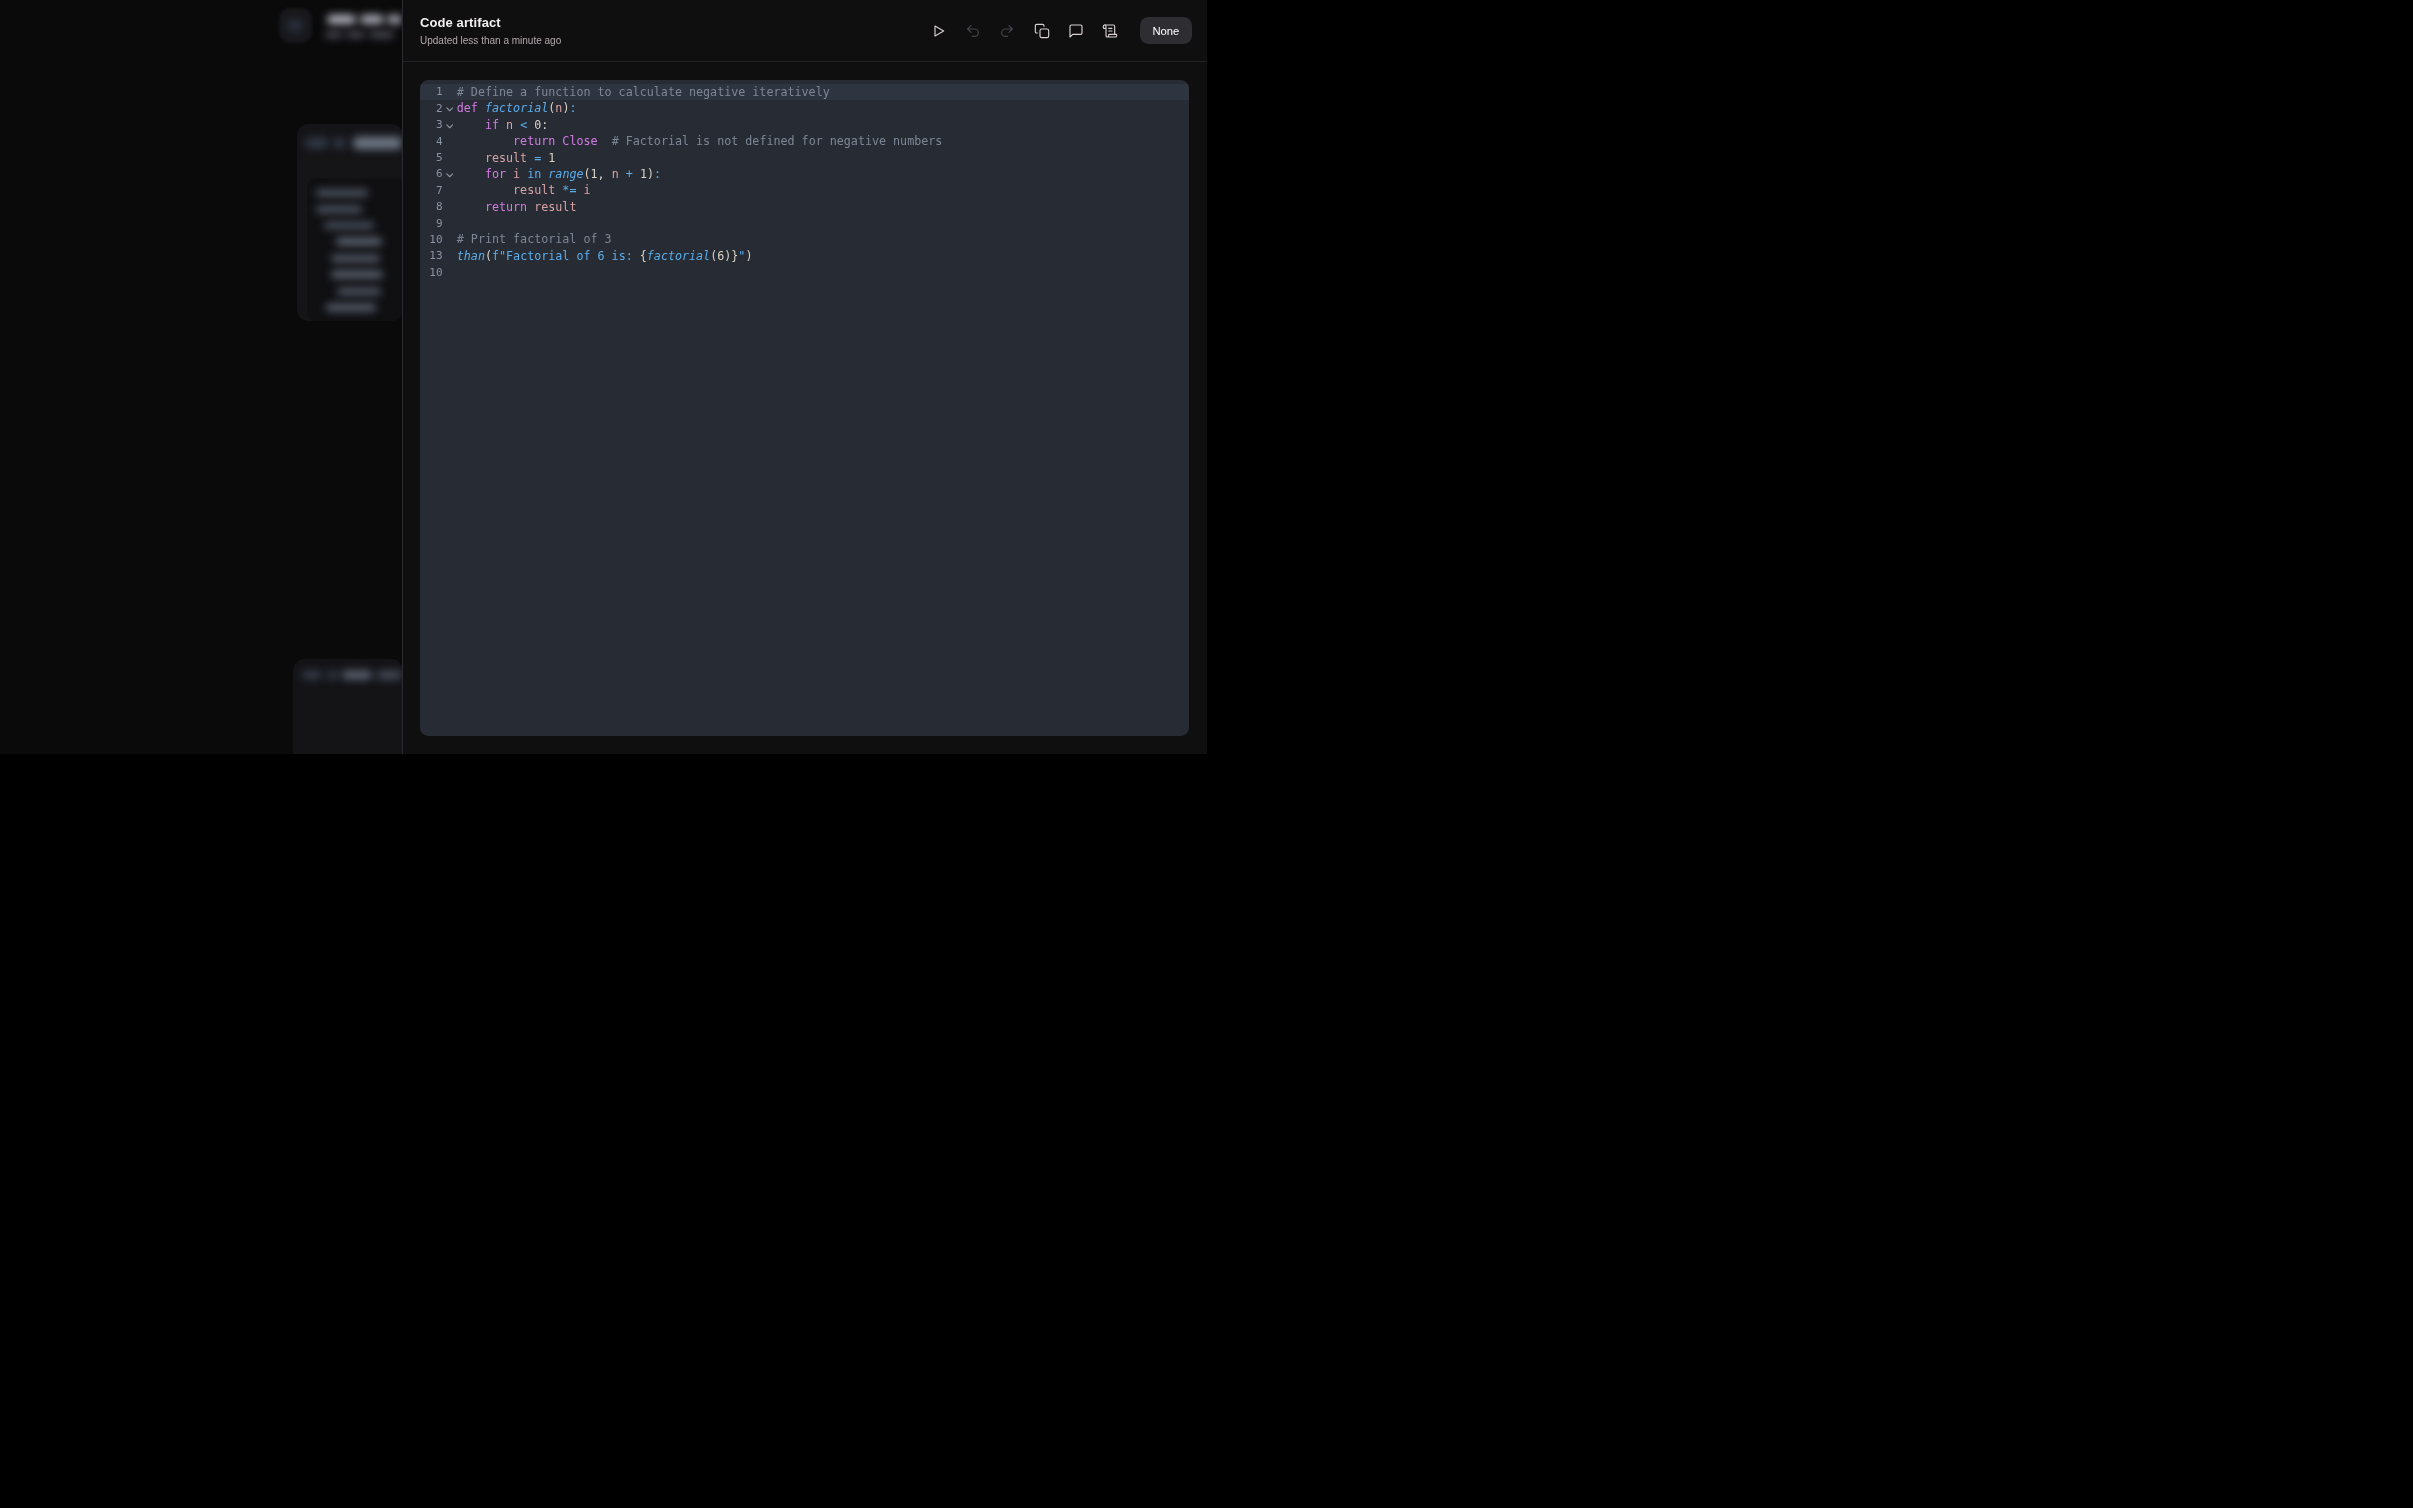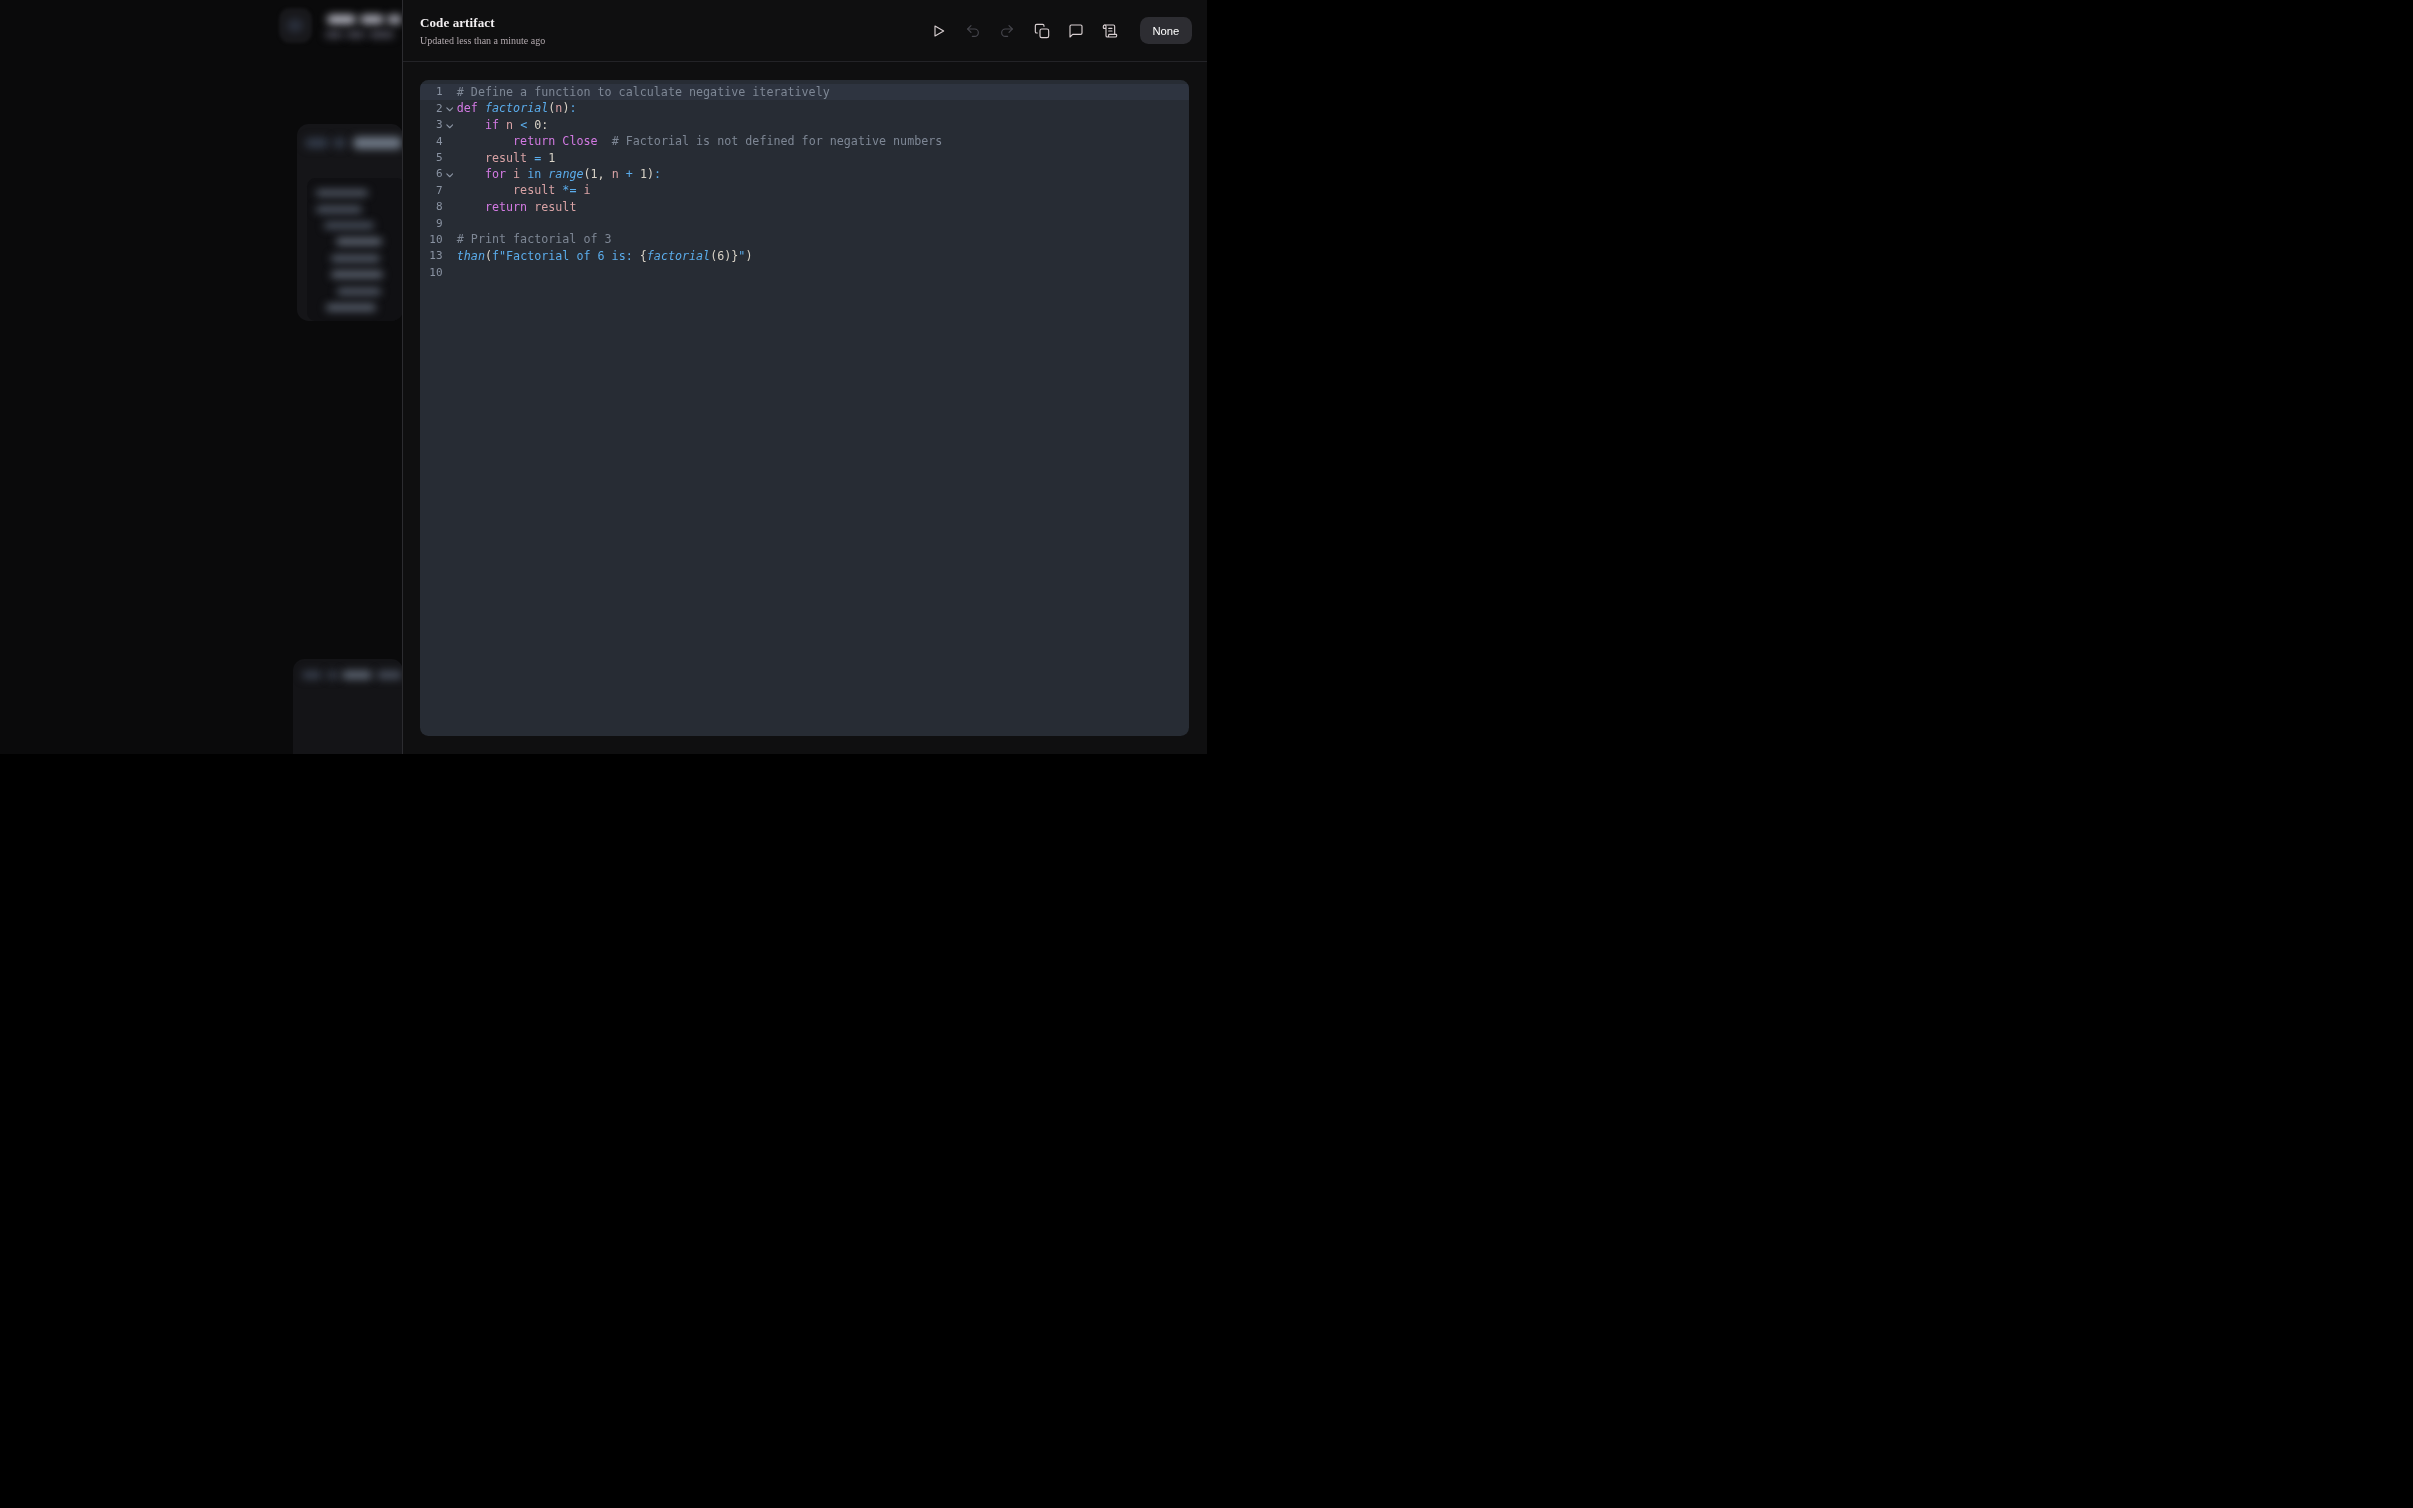--- a/index.html
+++ b/index.html
@@ -18,21 +18,21 @@
   .chat-card .inner{position:absolute;left:10px;top:54px;right:-1.7px;height:143px;border-radius:8.4px;
           background:#101013;overflow:hidden;}
   .chat-input{position:absolute;left:293px;top:659px;width:110px;height:109px;border-radius:11.7px;
           background:#141417;overflow:hidden;}
   .divider{position:absolute;left:402px;top:0;width:0.8px;height:754px;background:#2c2c30;}
 
   
   .panel{position:absolute;left:403px;top:0;right:0;bottom:0;background:#0f0f10;display:flex;flex-direction:column;}
   .panel-header{height:62px;min-height:62px;border-bottom:0.8px solid #232327;display:flex;align-items:center;
           padding:0 15px 0 17px;box-sizing:border-box;}
-  .titles{display:flex;flex-direction:column;justify-content:center;font-family:Liberation Serif, serif;}
+  .titles{display:flex;flex-direction:column;justify-content:center;}
   .p-title{font-size:13px;font-weight:700;color:#f2eff1;letter-spacing:0.1px;line-height:15px;}
   .p-sub{font-size:10px;color:#b2a9ae;margin-top:4.2px;line-height:11px;}
   .actions{margin-left:auto;display:flex;align-items:center;gap:5.9px;}
   .icon-btn{width:28.5px;height:28.5px;display:flex;align-items:center;justify-content:center;border-radius:6.7px;
           background:transparent;border:none;padding:0;cursor:pointer;}
   .icon-btn svg{stroke:#d9d0d2;fill:none;stroke-width:1.7;stroke-linecap:round;stroke-linejoin:round;}
   .icon-btn.disabled svg{stroke:#46464d;}
   .close-btn{margin-left:9.2px;background:#2d2d32;color:#ffffff;border:none;border-radius:8.4px;
           padding:7.5px 12.6px;font-size:11.3px;font-weight:500;font-family:"Liberation Sans",sans-serif;cursor:pointer;}
 

